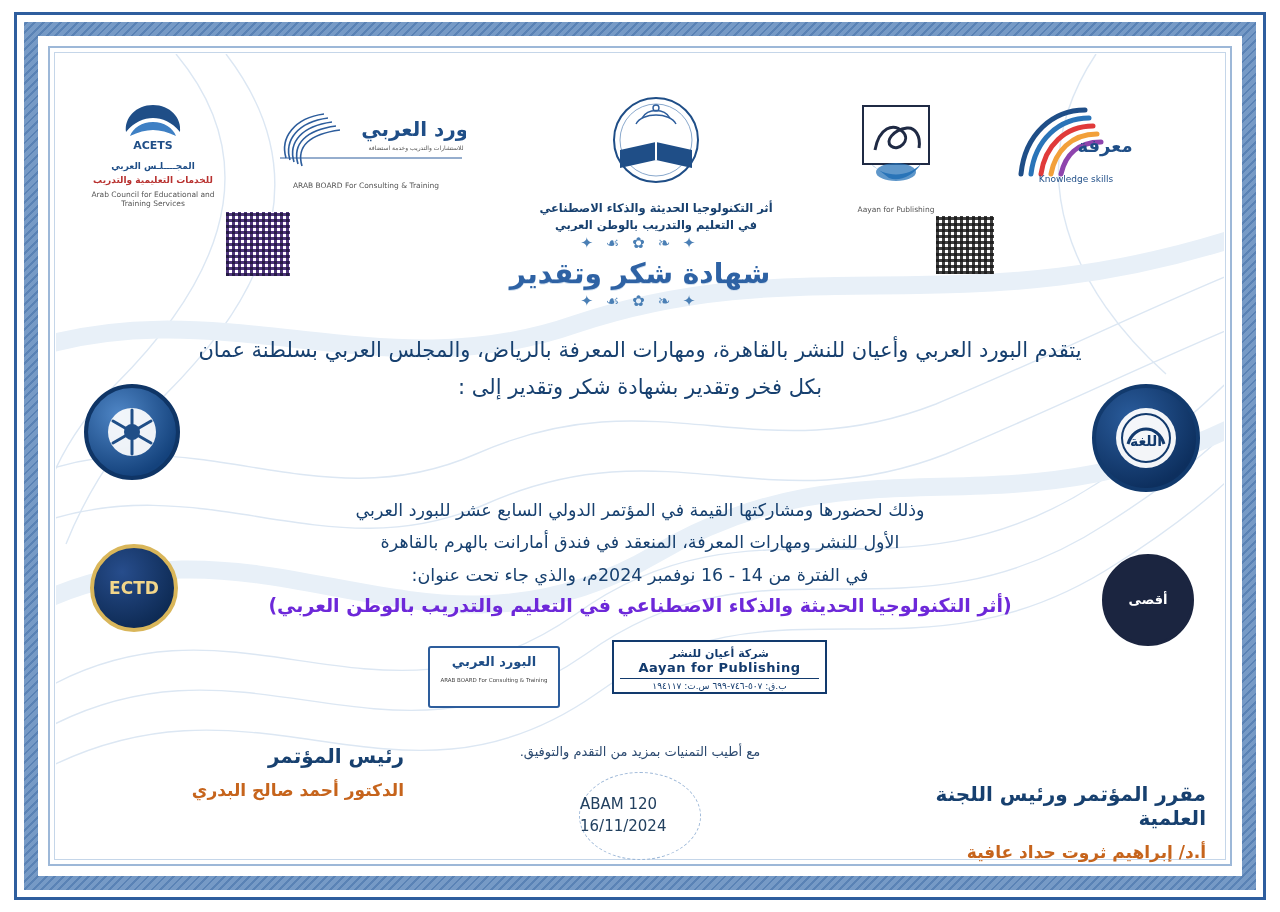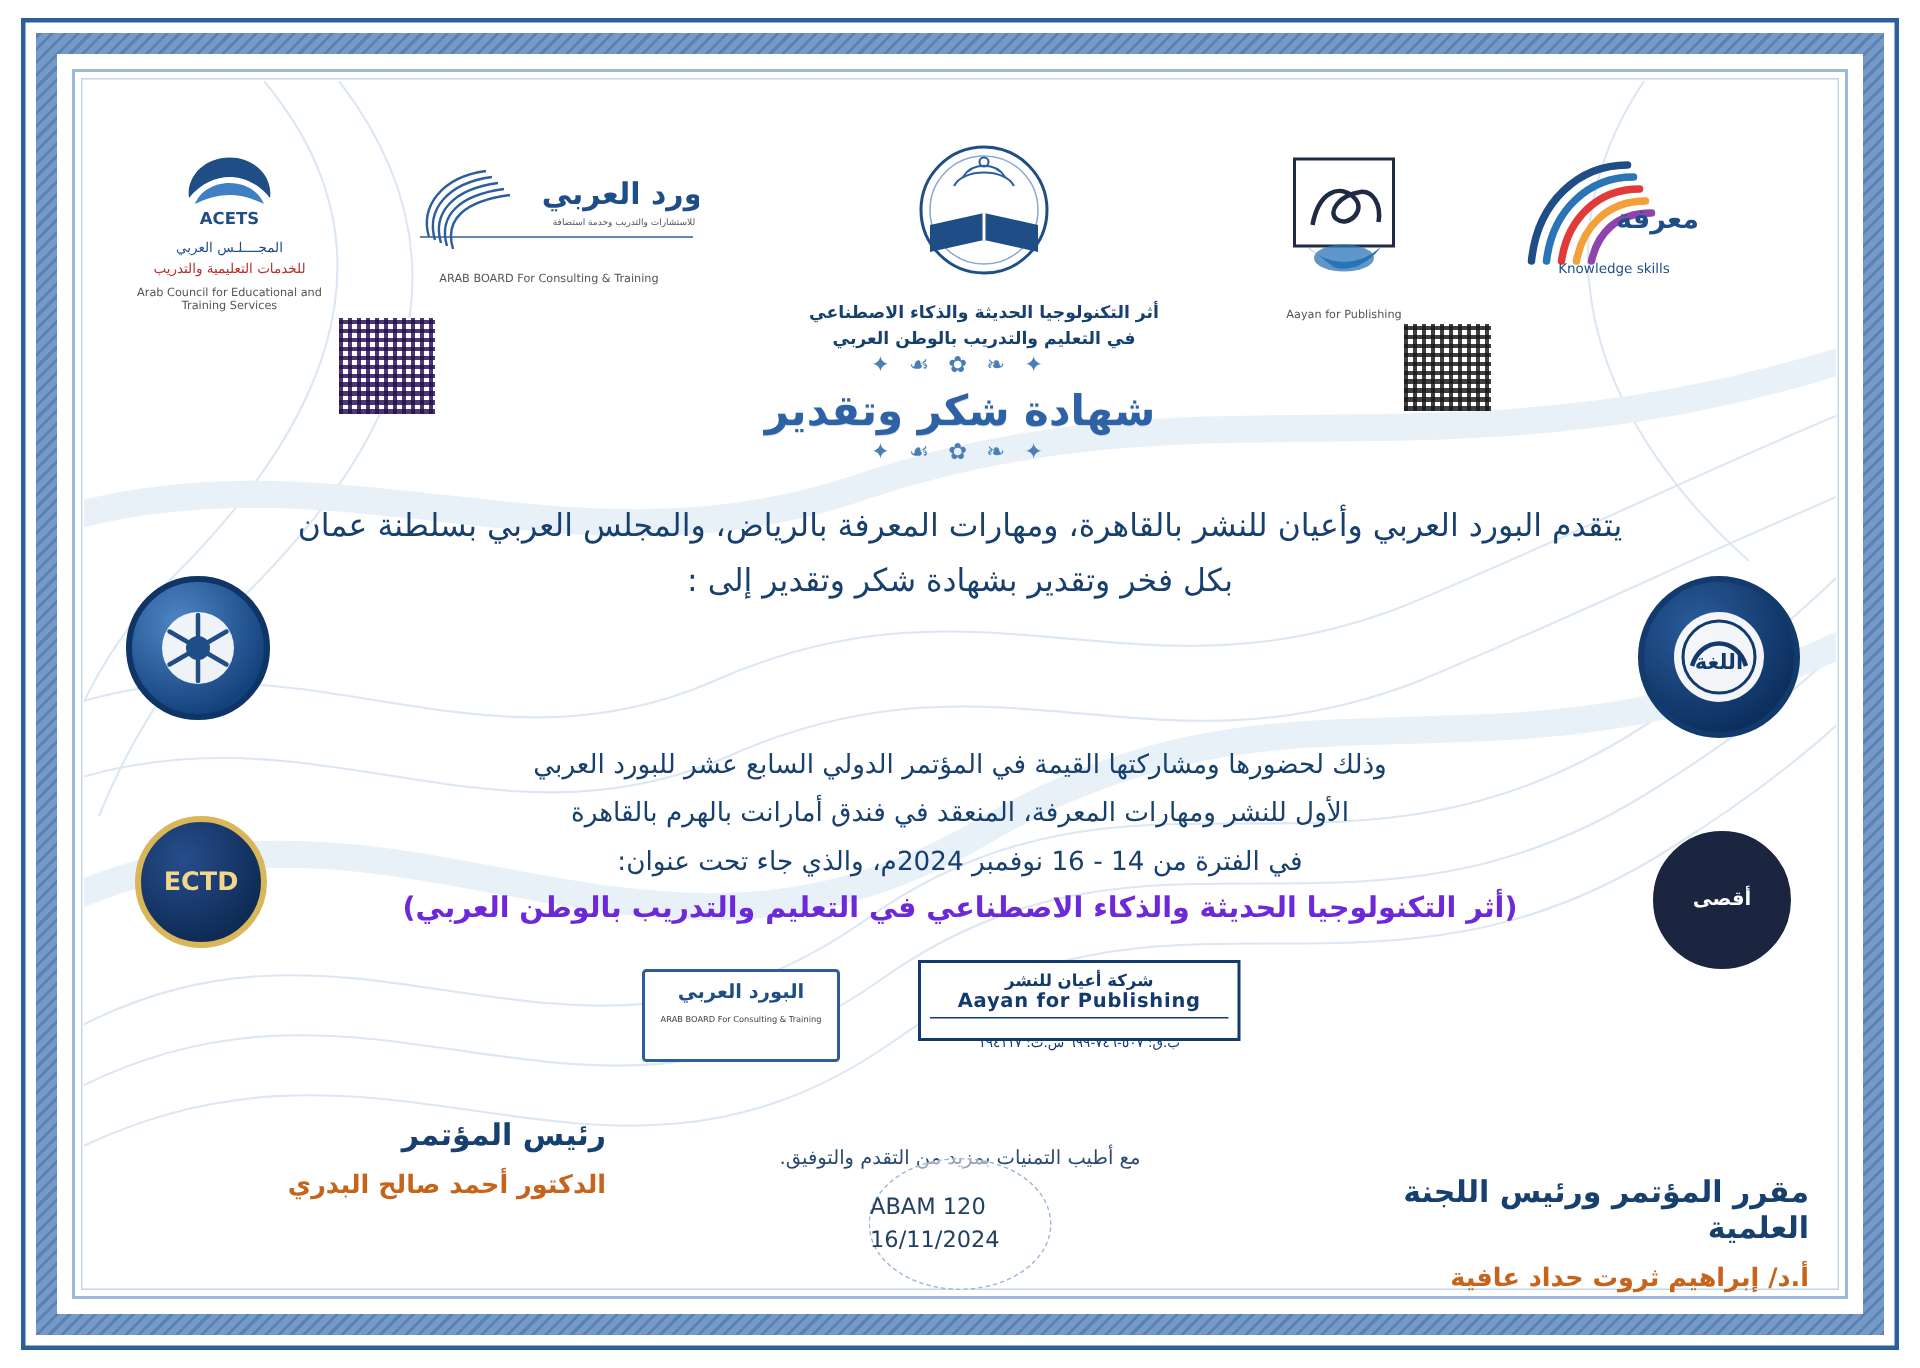--- a/index.html
+++ b/index.html
@@ -93,21 +93,21 @@
   .logo-arabboard { left: 200px; top: 36px; width: 220px; }
   .logo-conf { left: 470px; top: 22px; width: 260px; }
   .logo-aayan { left: 770px; top: 30px; width: 140px; }
   .logo-knowledge { left: 930px; top: 28px; width: 180px; }
 
   .logo-caption {
     font-size: 9px;
     color: #1f4e87;
     line-height: 1.25;
     margin-top: 3px;
-    font-weight: normal;
+    font-weight: bold;
   }
   .logo-caption.red { color: #b8312f; }
   .logo-caption.small { font-size: 7.5px; color: #555; font-weight: normal; }
 
   .conf-caption {
     font-size: 11.5px;
     color: #17406f;
     font-weight: bold;
     line-height: 1.5;
     margin-top: 6px;
@@ -250,21 +250,21 @@
     left: 556px; top: 586px;
     width: 215px; height: 54px;
     border: 2px solid #123a6d;
     background: #ffffff;
     box-sizing: border-box;
     padding: 5px 6px 0 6px;
     text-align: center;
   }
   .stamp-aayan .ay1 { font-size: 11px; color: #123a6d; font-weight: bold; }
   .stamp-aayan .ay2 { font-size: 13px; color: #123a6d; font-weight: bold; letter-spacing: .5px; }
-  .stamp-aayan .ay3 { font-size: 9px; color: #123a6d; border-top: 1px solid #123a6d; margin-top: 3px; padding-top: 12px; }
+  .stamp-aayan .ay3 { font-size: 9px; color: #123a6d; border-top: 1px solid #123a6d; margin-top: 3px; padding-top: 2px; }
 
   
   .sig {
     position: absolute;
     width: 330px;
   }
   .sig-right { right: 18px; top: 728px; }
   .sig-left  { left: 18px;  top: 690px; }
   .sig-role {
     font-size: 20px;
@@ -277,21 +277,20 @@
     color: #c6641c;
     margin-top: 12px;
   }
 
   .wish-note {
     position: absolute;
     left: 0; right: 0; top: 690px;
     text-align: center;
     font-size: 13px;
     color: #2c4a70;
-    margin-top: 21px;
   }
   .seal-code {
     position: absolute;
     left: 50%;
     transform: translateX(-50%);
     top: 718px;
     width: 120px; height: 86px;
     border-radius: 50%;
     border: 1px dashed #9db8d8;
     display: flex;

